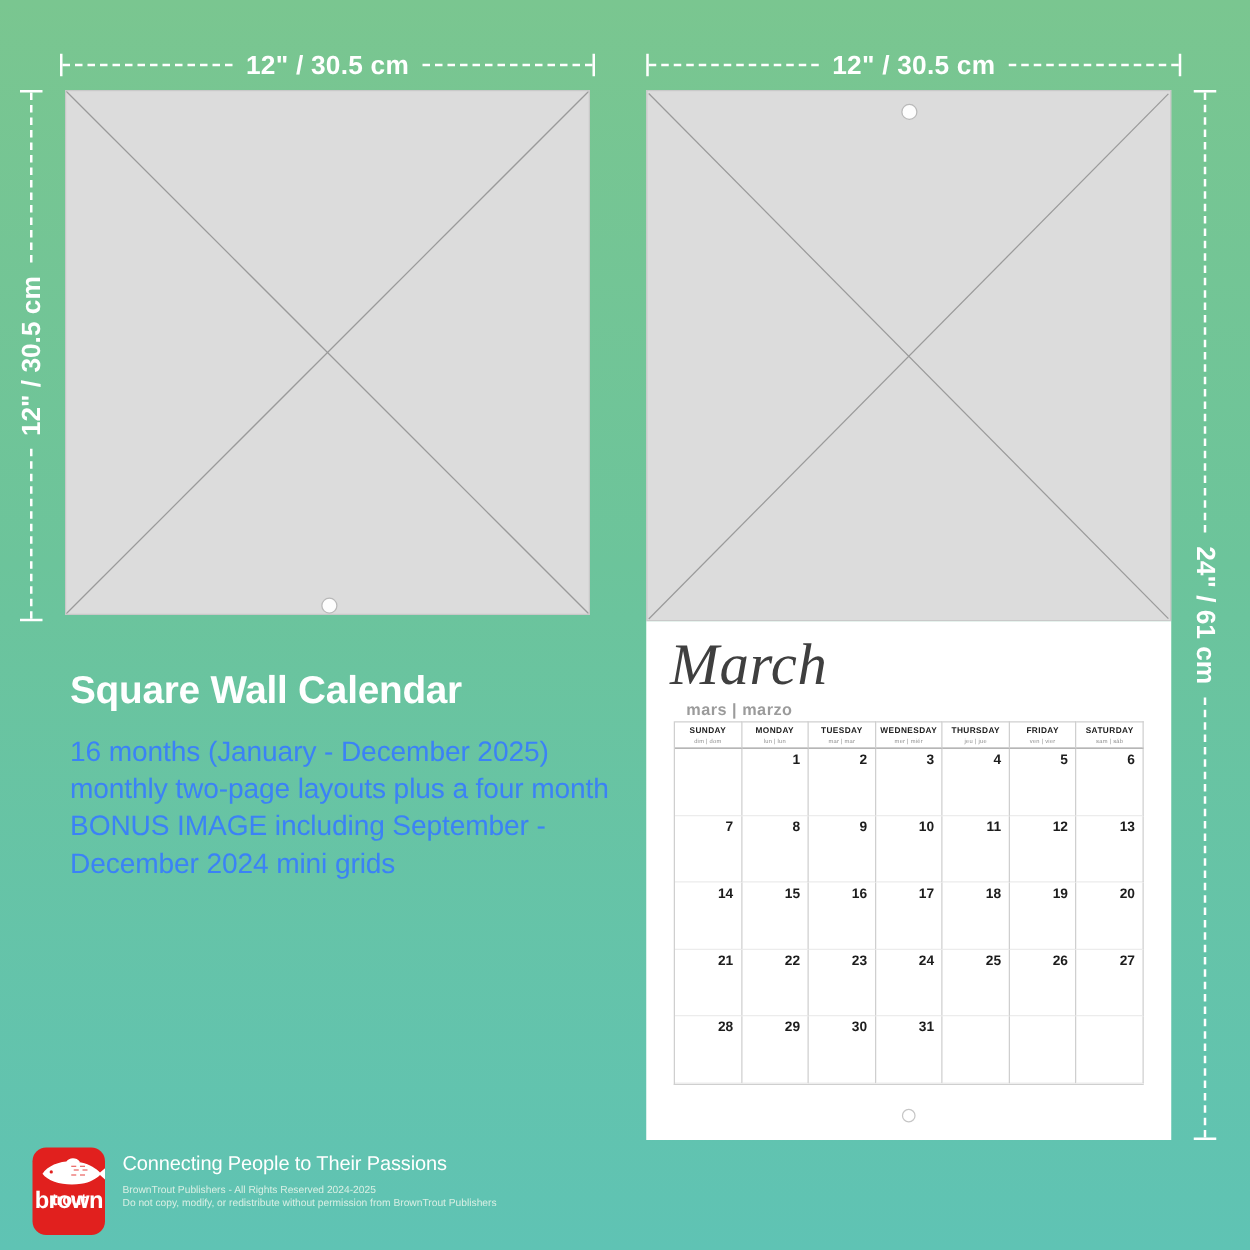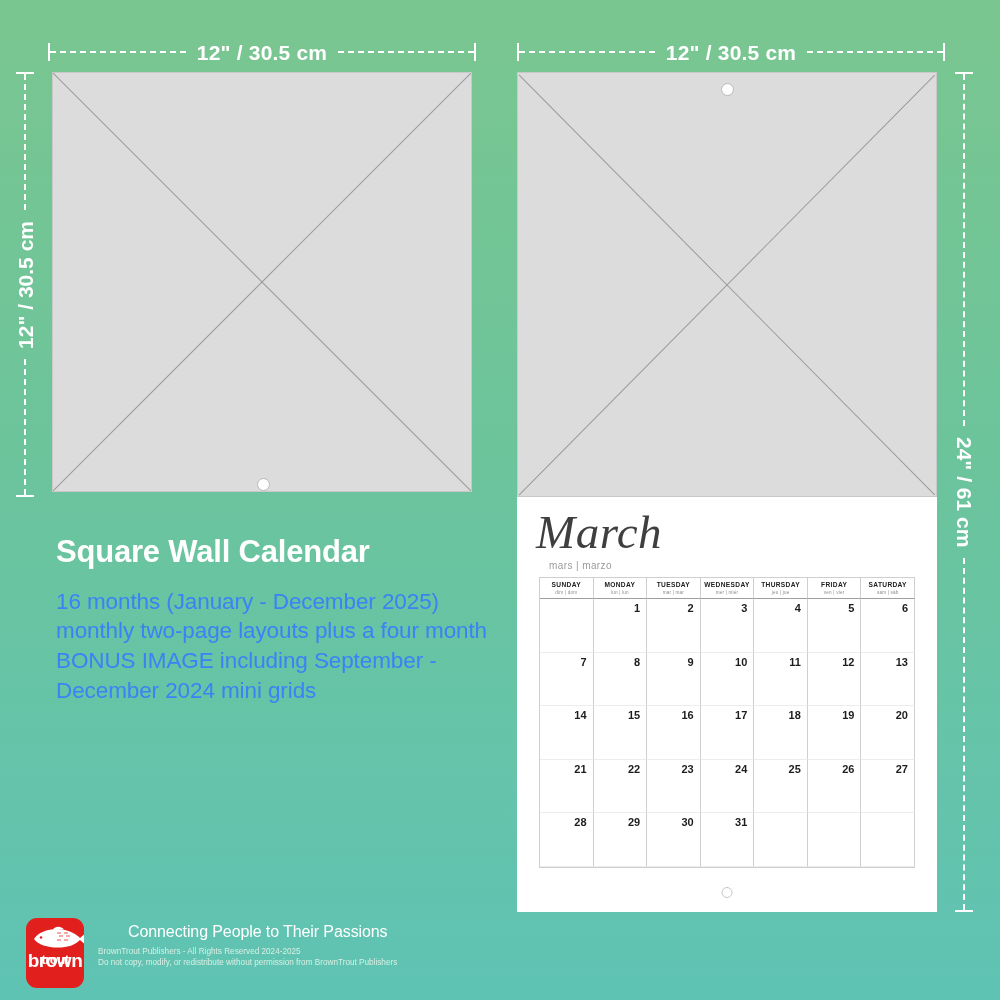--- a/index.html
+++ b/index.html
@@ -56,21 +56,21 @@
   .cal-page {
     position:absolute; background:#ffffff;
   }
   .cal-month {
     font-family:"Liberation Serif", serif; font-style:italic;
     font-size:47px; color:#3f3f3f; line-height:1;
     position:absolute; left:19px; top:12px; letter-spacing:.5px;
   }
   .cal-sub {
     position:absolute; left:32px; top:63px;
-    font-size:10px; color:#9b9b9b; letter-spacing:.4px;
+    font-size:13px; color:#9b9b9b; letter-spacing:.4px;font-weight:bold;
   }
 
   .grid {
     position:absolute; left:22px; right:22px; top:80px; bottom:44px;
     display:grid; grid-template-columns:repeat(7,1fr);
     grid-template-rows:22px repeat(5,1fr);
     border-left:1px solid #cfcfcf; border-bottom:1px solid #cfcfcf;
   }
   .dow {
     border-top:1px solid #cfcfcf; border-right:1px solid #cfcfcf;
@@ -116,21 +116,21 @@
   .logo svg { position:absolute; left:5px; top:6px; }
   .logo .lw1, .logo .lw2 {
     position:absolute; left:0; width:100%; text-align:center; color:#ffffff;
     font-weight:700; line-height:1; letter-spacing:-.5px;
   }
   .logo .lw1 { top:33px; font-size:19px; }
   .logo .lw2 { top:35px; font-size:13px; }
 
   .fmeta { margin-left:14px; padding-top:2px; }
   .fmeta .f1 { color:#ffffff; font-size:24.5px; font-weight:700; line-height:1.1; letter-spacing:-.3px; }
-  .fmeta .f2 { color:#ffffff; font-size:16px; font-weight:400; line-height:1.2; margin-top:2px; letter-spacing:-.1px;margin-left:30px; }
+  .fmeta .f2 { color:#ffffff; font-size:16px; font-weight:400; line-height:1.2; margin-top:2px; letter-spacing:-.1px; }
   .fmeta .f3 { color:#d8efe4; font-size:8.2px; line-height:1.32; margin-top:6px; }
 </style>
 </head>
 <body>
 
 <div class="stage">
 
   <div class="dim-h" style="left:48px; top:41px; width:428px;">
     <span class="cap"></span>
     <span class="dash"></span>

